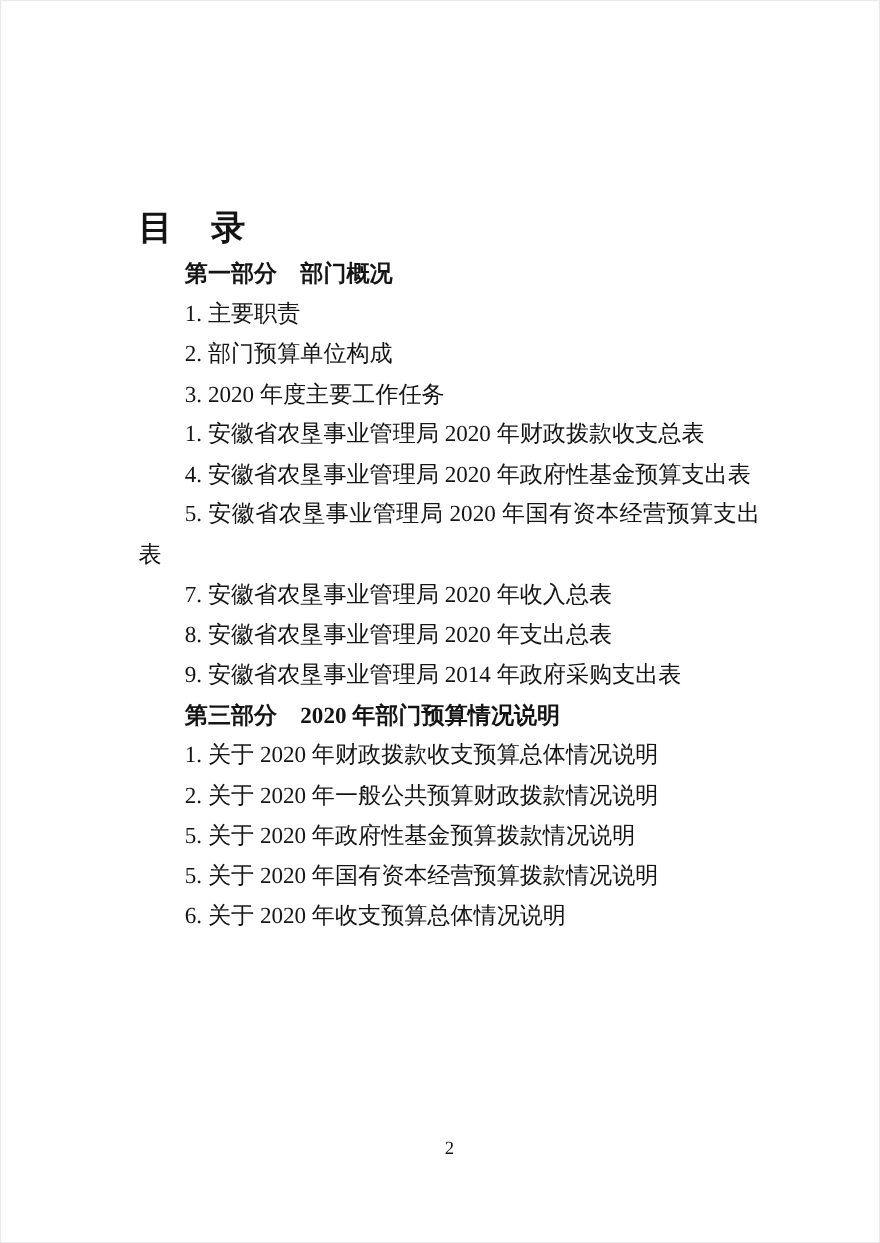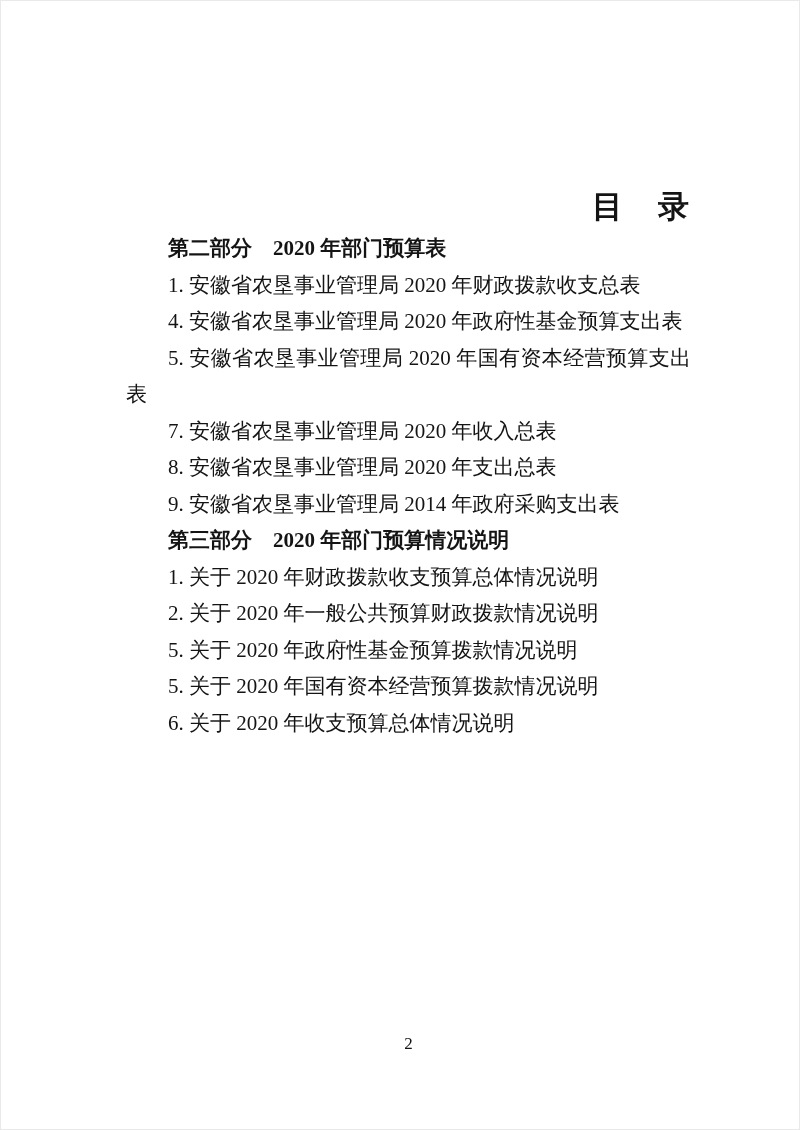--- a/index.html
+++ b/index.html
@@ -18,21 +18,21 @@
     font-family: "Liberation Serif", "DejaVu Serif", serif;
     color: #141414;
     overflow: hidden;
   }
   .doc-title {
     position: absolute;
     top: 188px;
     left: 125px;
     width: 565px;
     margin: 0;
-    text-align: right;
+    text-align: left;
     font-size: 31px;
     font-weight: bold;
     letter-spacing: 2px;
     line-height: 36px;
   }
   .toc {
     position: absolute;
     top: 229px;
     left: 125px;
     width: 565px;
@@ -60,23 +60,28 @@
 </style>
 </head>
 <body>
 
 <div class="page">
 
   <h1 class="doc-title">目　录</h1>
 
   <div class="toc">
 
+    <div>
+      <p class="heading">第一部分　部门概况</p>
+      <p class="item">1. 主要职责</p>
+      <p class="item">2. 部门预算单位构成</p>
+      <p class="item">3. 2020 年度主要工作任务</p>
+    </div>
 
     <div>
-      <p class="heading">第二部分　2020 年部门预算表</p>
       <p class="item">1. 安徽省农垦事业管理局 2020 年财政拨款收支总表</p>
       <p class="item">4. 安徽省农垦事业管理局 2020 年政府性基金预算支出表</p>
       <p class="item">5. 安徽省农垦事业管理局 2020 年国有资本经营预算支出表</p>
       <p class="item">7. 安徽省农垦事业管理局 2020 年收入总表</p>
       <p class="item">8. 安徽省农垦事业管理局 2020 年支出总表</p>
       <p class="item">9. 安徽省农垦事业管理局 2014 年政府采购支出表</p>
     </div>
 
     <div>
       <p class="heading">第三部分　2020 年部门预算情况说明</p>

